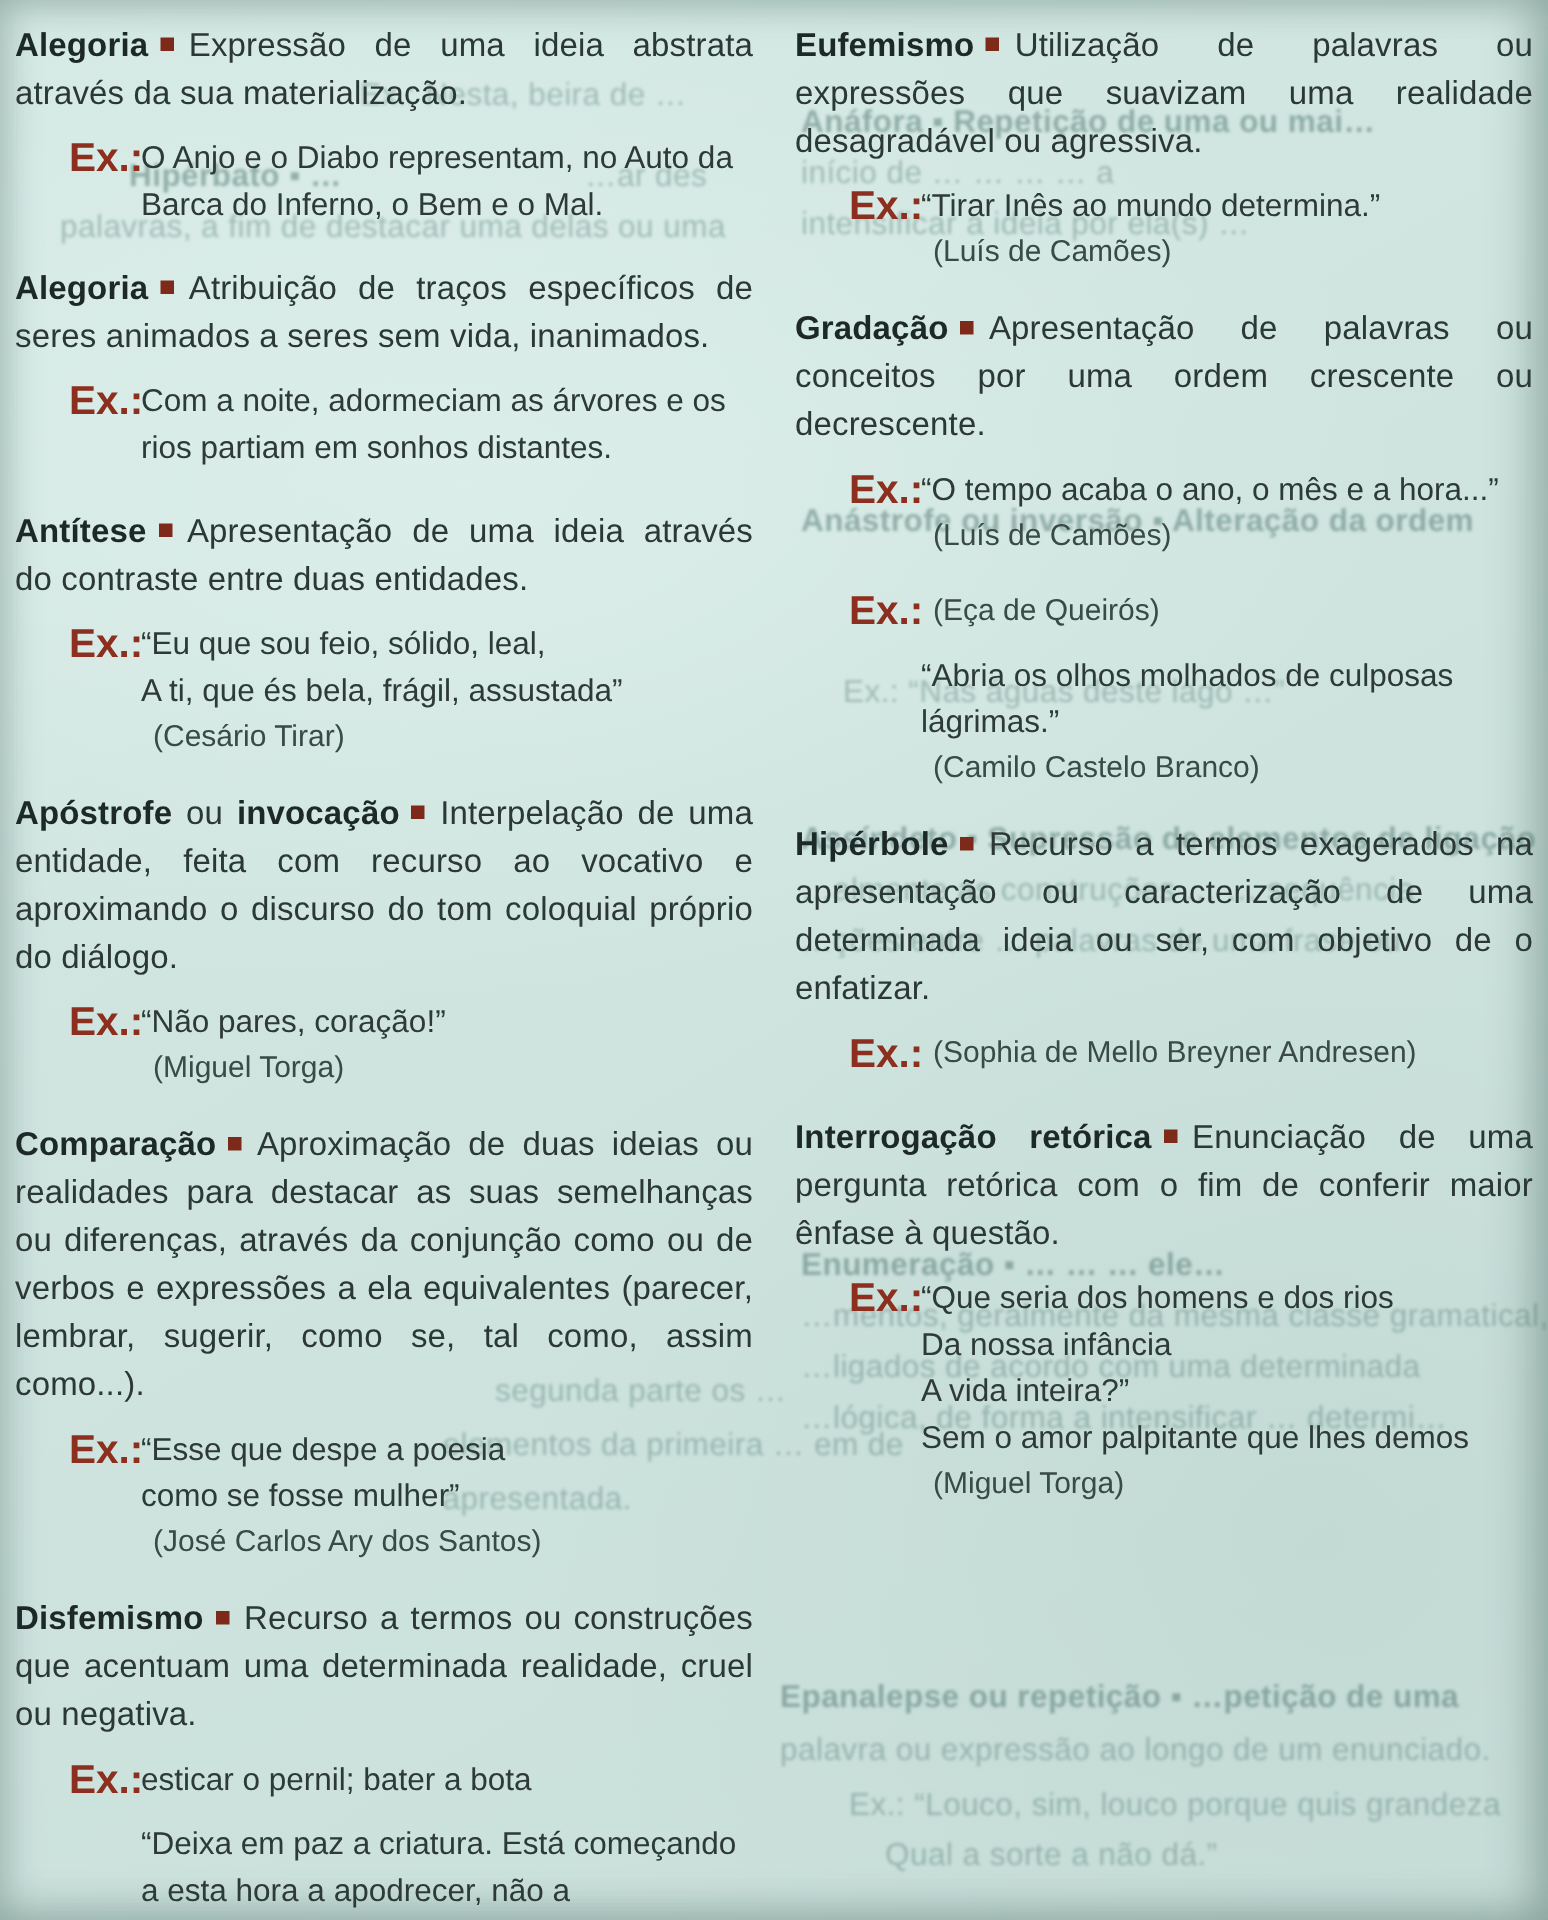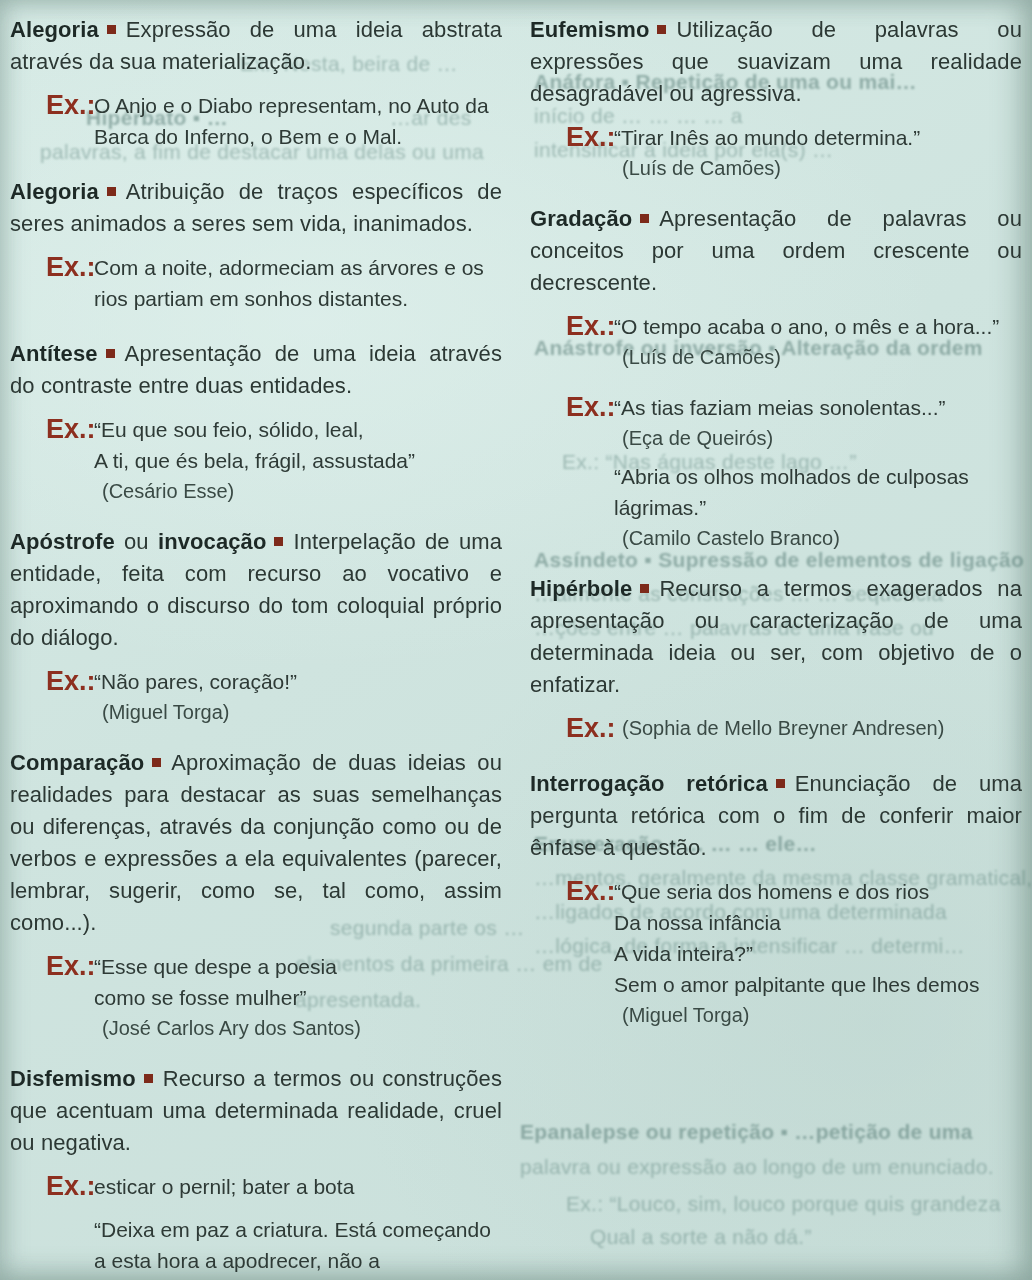--- a/index.html
+++ b/index.html
@@ -104,21 +104,21 @@
             </div>
           </div>
         </div>
         <div class="entry">
           <p class="def"><span class="bseg ">Antítese</span><span class="sq"></span><span>Apresentação de uma ideia através do contraste entre duas entidades.</span></p>
           <div class="example">
             <span class="ex-label">Ex.:</span>
             <div class="ex-body">
               <div class="ex-line"><span class="iseg">“Eu que sou feio, sólido, leal,</span></div>
               <div class="ex-line"><span class="iseg">A ti, que és bela, frágil, assustada”</span></div>
-              <div class="attribution">(Cesário Esse)</div>
+              <div class="attribution">(Cesário Tirar)</div>
             </div>
           </div>
         </div>
         <div class="entry">
           <p class="def"><span class="bseg ">Apóstrofe</span><span> ou </span><span class="bseg ">invocação</span><span class="sq"></span><span>Interpelação de uma entidade, feita com recurso ao vocativo e aproximando o discurso do tom coloquial próprio do diálogo.</span></p>
           <div class="example">
             <span class="ex-label">Ex.:</span>
             <div class="ex-body">
               <div class="ex-line"><span class="iseg">“Não pares, coração!”</span></div>
               <div class="attribution">(Miguel Torga)</div>
@@ -170,21 +170,20 @@
             <div class="ex-body">
               <div class="ex-line"><span class="iseg">“O tempo acaba o ano, o mês e a hora...”</span></div>
               <div class="attribution">(Luís de Camões)</div>
             </div>
           </div>
         </div>
         <div class="entry">
           <div class="example">
             <span class="ex-label">Ex.:</span>
             <div class="ex-body">
-              <div class="ex-line"><span class="iseg">“As tias faziam meias sonolentas...”</span></div>
               <div class="attribution">(Eça de Queirós)</div>
             </div>
           </div>
           <div class="example">
             <span class="ex-label hidden"></span>
             <div class="ex-body">
               <div class="ex-line"><span class="iseg">“Abria os olhos molhados de culposas lágrimas.”</span></div>
               <div class="attribution">(Camilo Castelo Branco)</div>
             </div>
           </div>

